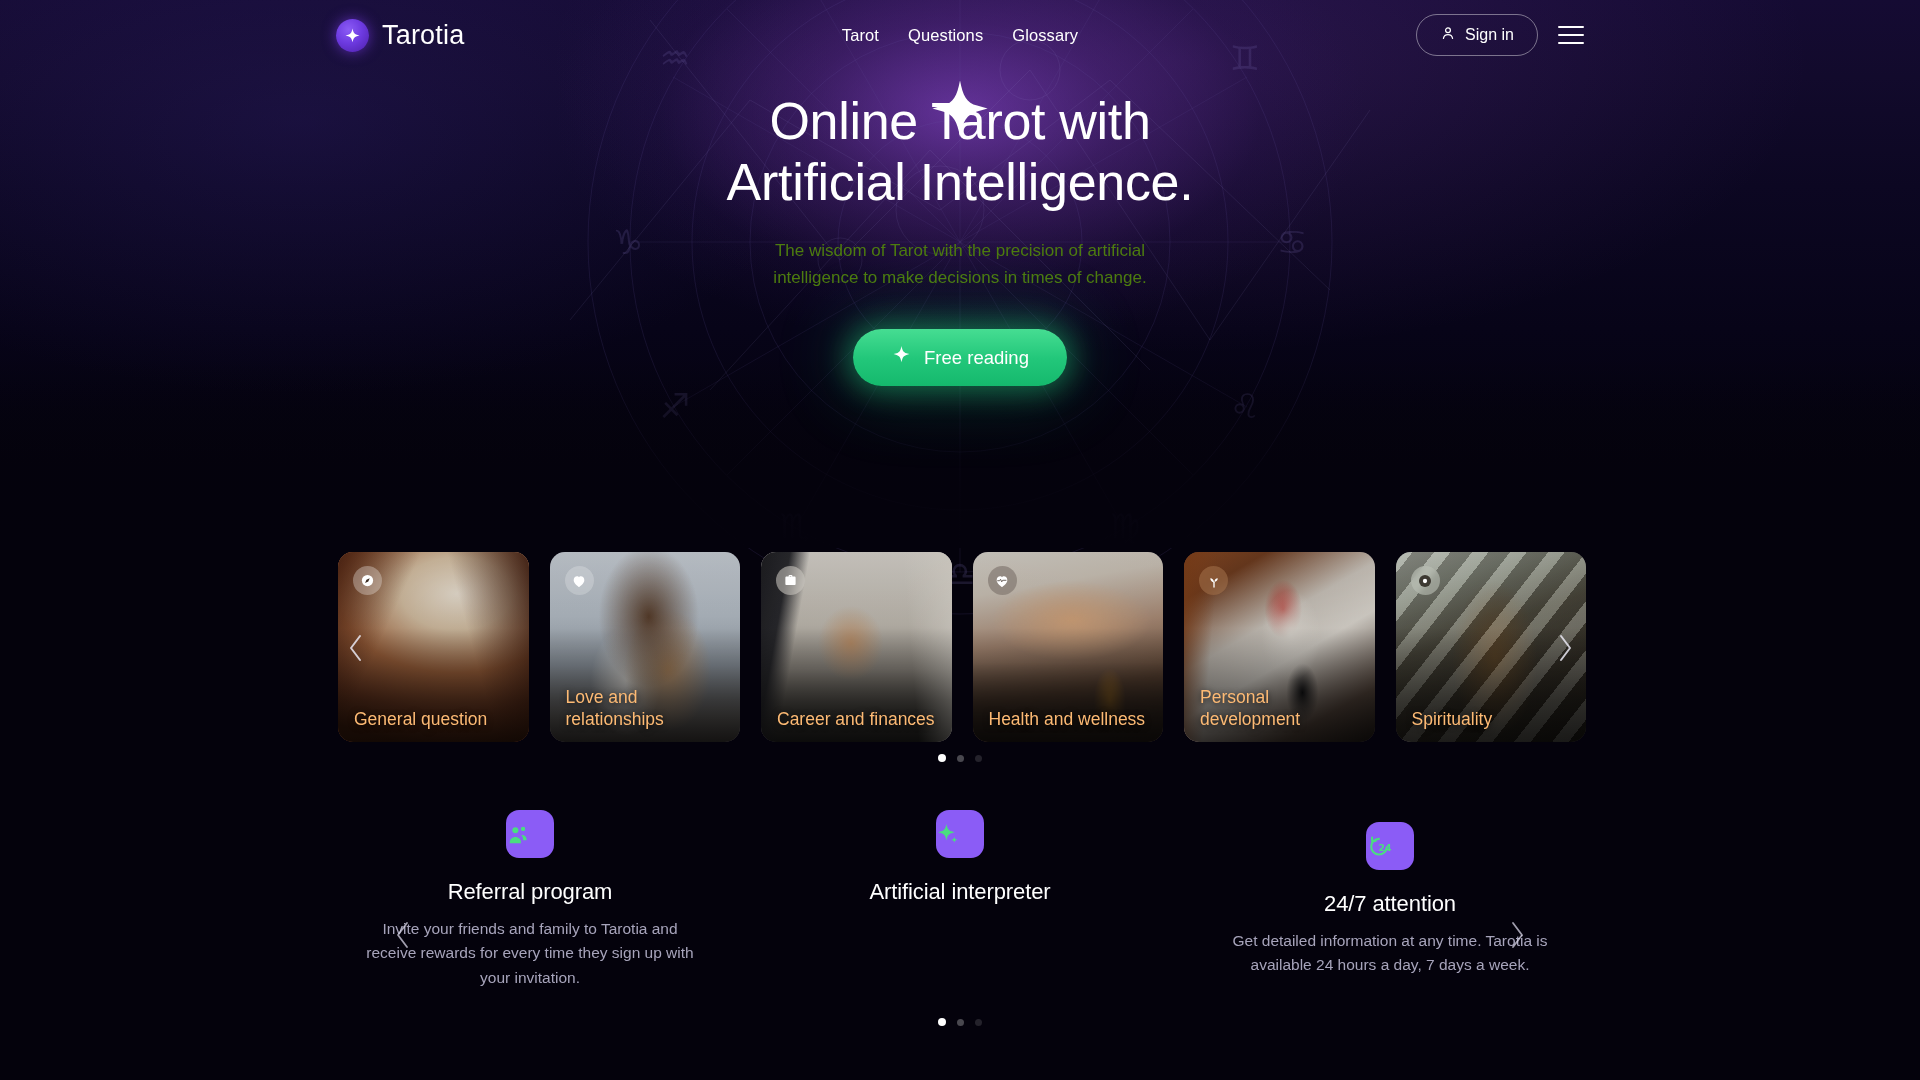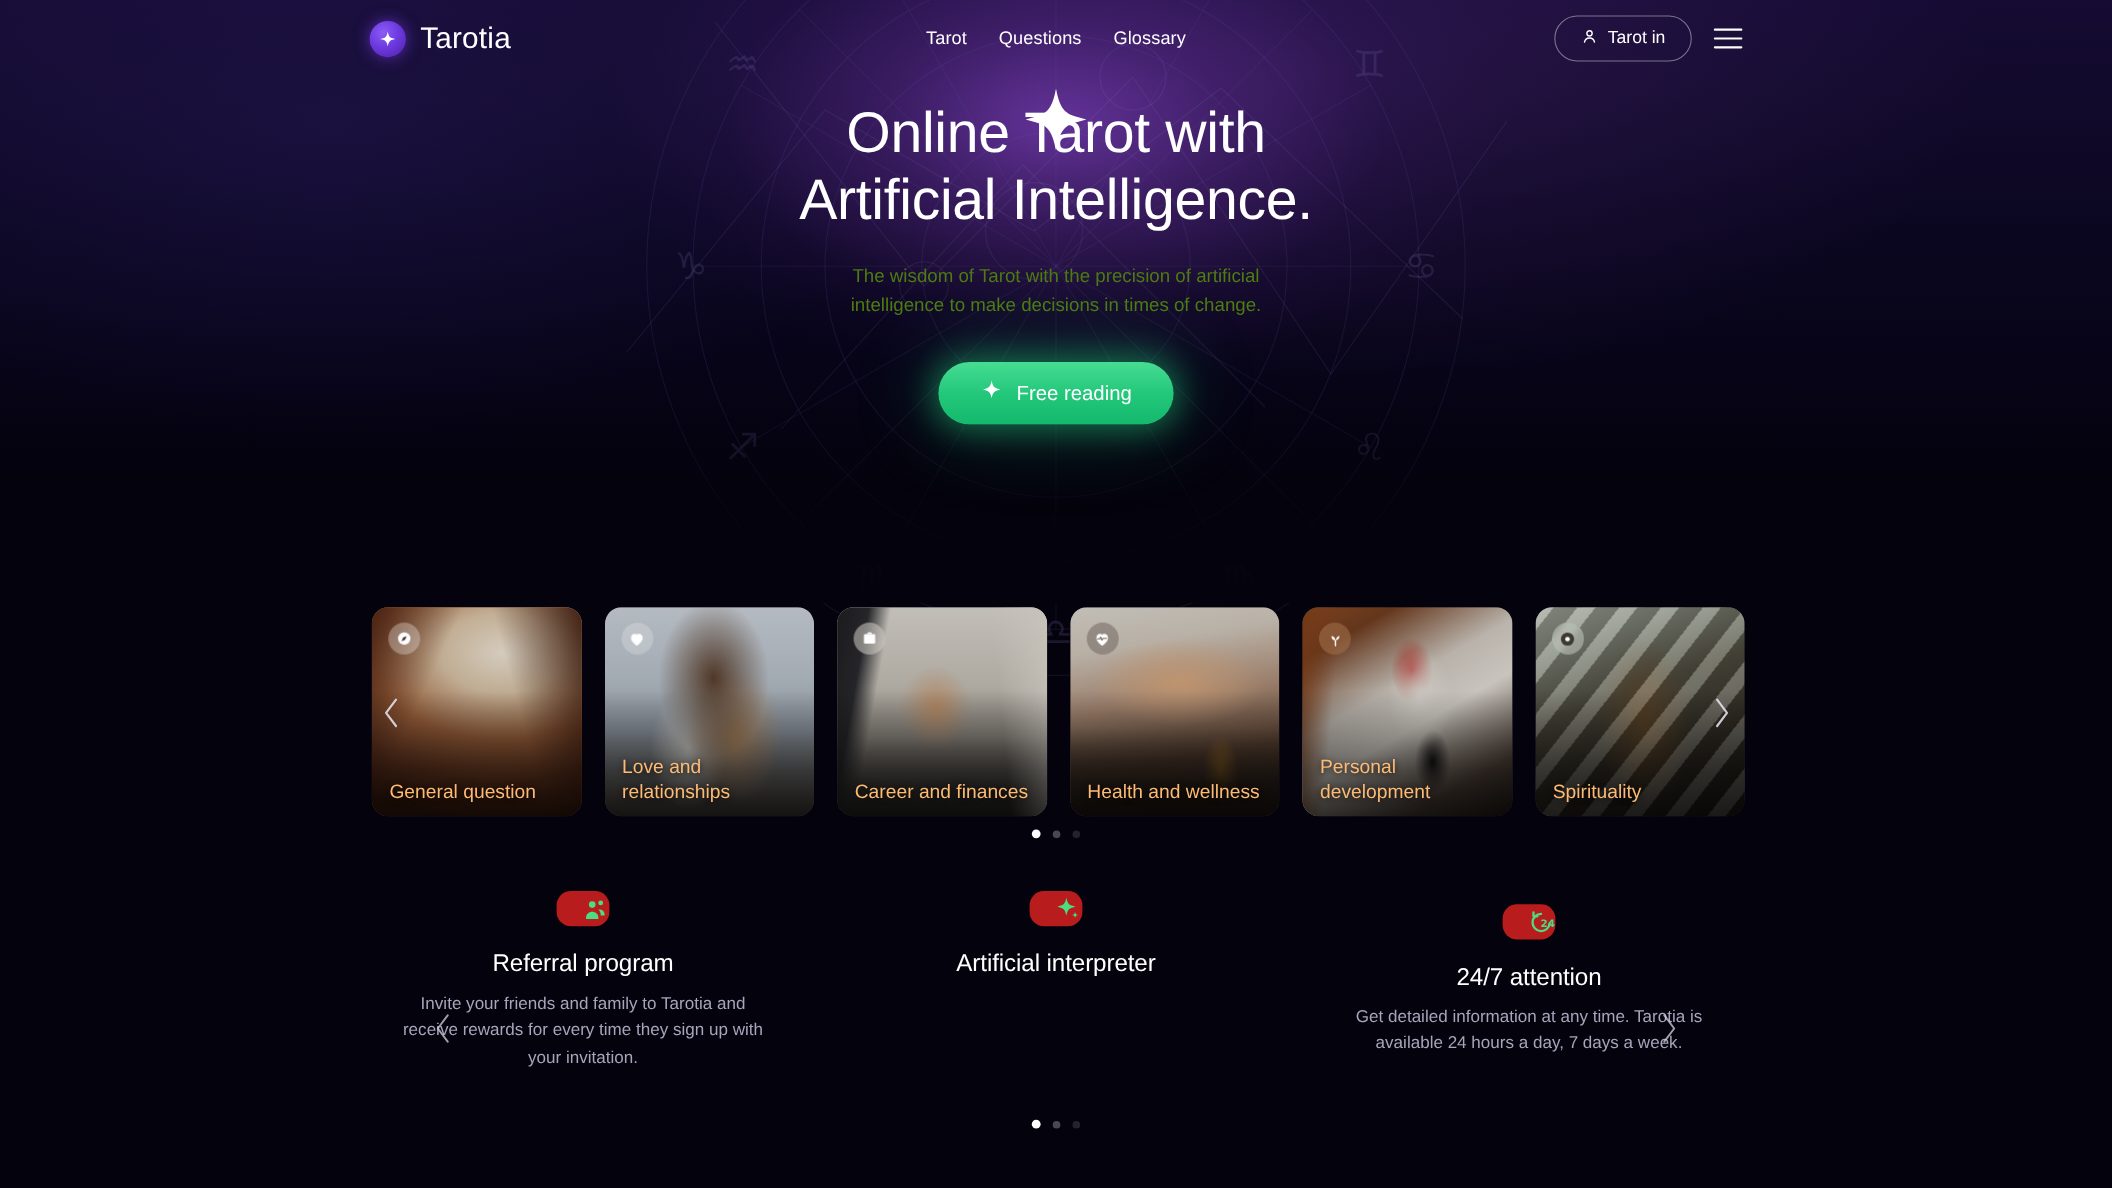--- a/index.html
+++ b/index.html
@@ -118,22 +118,22 @@
   .dot.mid{ background:rgba(255,255,255,.28); }
 
   
   .features{
     position:absolute; left:0; top:810px; width:1920px; height:230px; z-index:12;
     display:flex; justify-content:center;
   }
   .feat{ width:430px; text-align:center; position:relative; }
   .feat.shifted{ padding-top:12px; }
   .feat-icon{
-    width:48px; height:32px; margin:0 auto; border-radius:13px;
-    background:#b91c1c; display:flex; align-items:center; justify-content:flex-end;
+    width:48px; height:48px; margin:0 auto; border-radius:13px;
+    background:#8b5cf6; display:flex; align-items:center; justify-content:flex-start;
   }
   .feat h3{ margin-top:21px; font-size:22px; font-weight:500; color:#fff; letter-spacing:-.1px; }
   .feat p{ margin:12px auto 0; width:340px; font-size:15.5px; line-height:1.58; color:#a7a4bb; font-weight:400; }
   .feat-arrow{
     position:absolute; top:912px; z-index:16; width:34px; height:46px;
     display:flex; align-items:center; justify-content:center; cursor:pointer; background:none; border:none;
   }
   .feat-arrow.left{ left:386px; }
   .feat-arrow.right{ right:386px; }
 </style>
@@ -205,21 +205,21 @@
     </nav>
 
     <div class="header-right">
       <button class="signin">
         <span>
           <svg width="16" height="16" viewBox="0 0 24 24" fill="none" stroke="#fff" stroke-width="1.9" stroke-linecap="round">
             <circle cx="12" cy="8" r="3.6"></circle>
               <path d="M5.2 20c.6-3.6 3.4-5.6 6.8-5.6s6.2 2 6.8 5.6"></path>
           </svg>
         </span>
-        <span>Tarot in</span>
+        <span>Sign in</span>
       </button>
       <div class="burger">
           <i></i>
           <i></i>
           <i></i>
         </div>
     </div>
   </header>
 
   <section class="hero">

